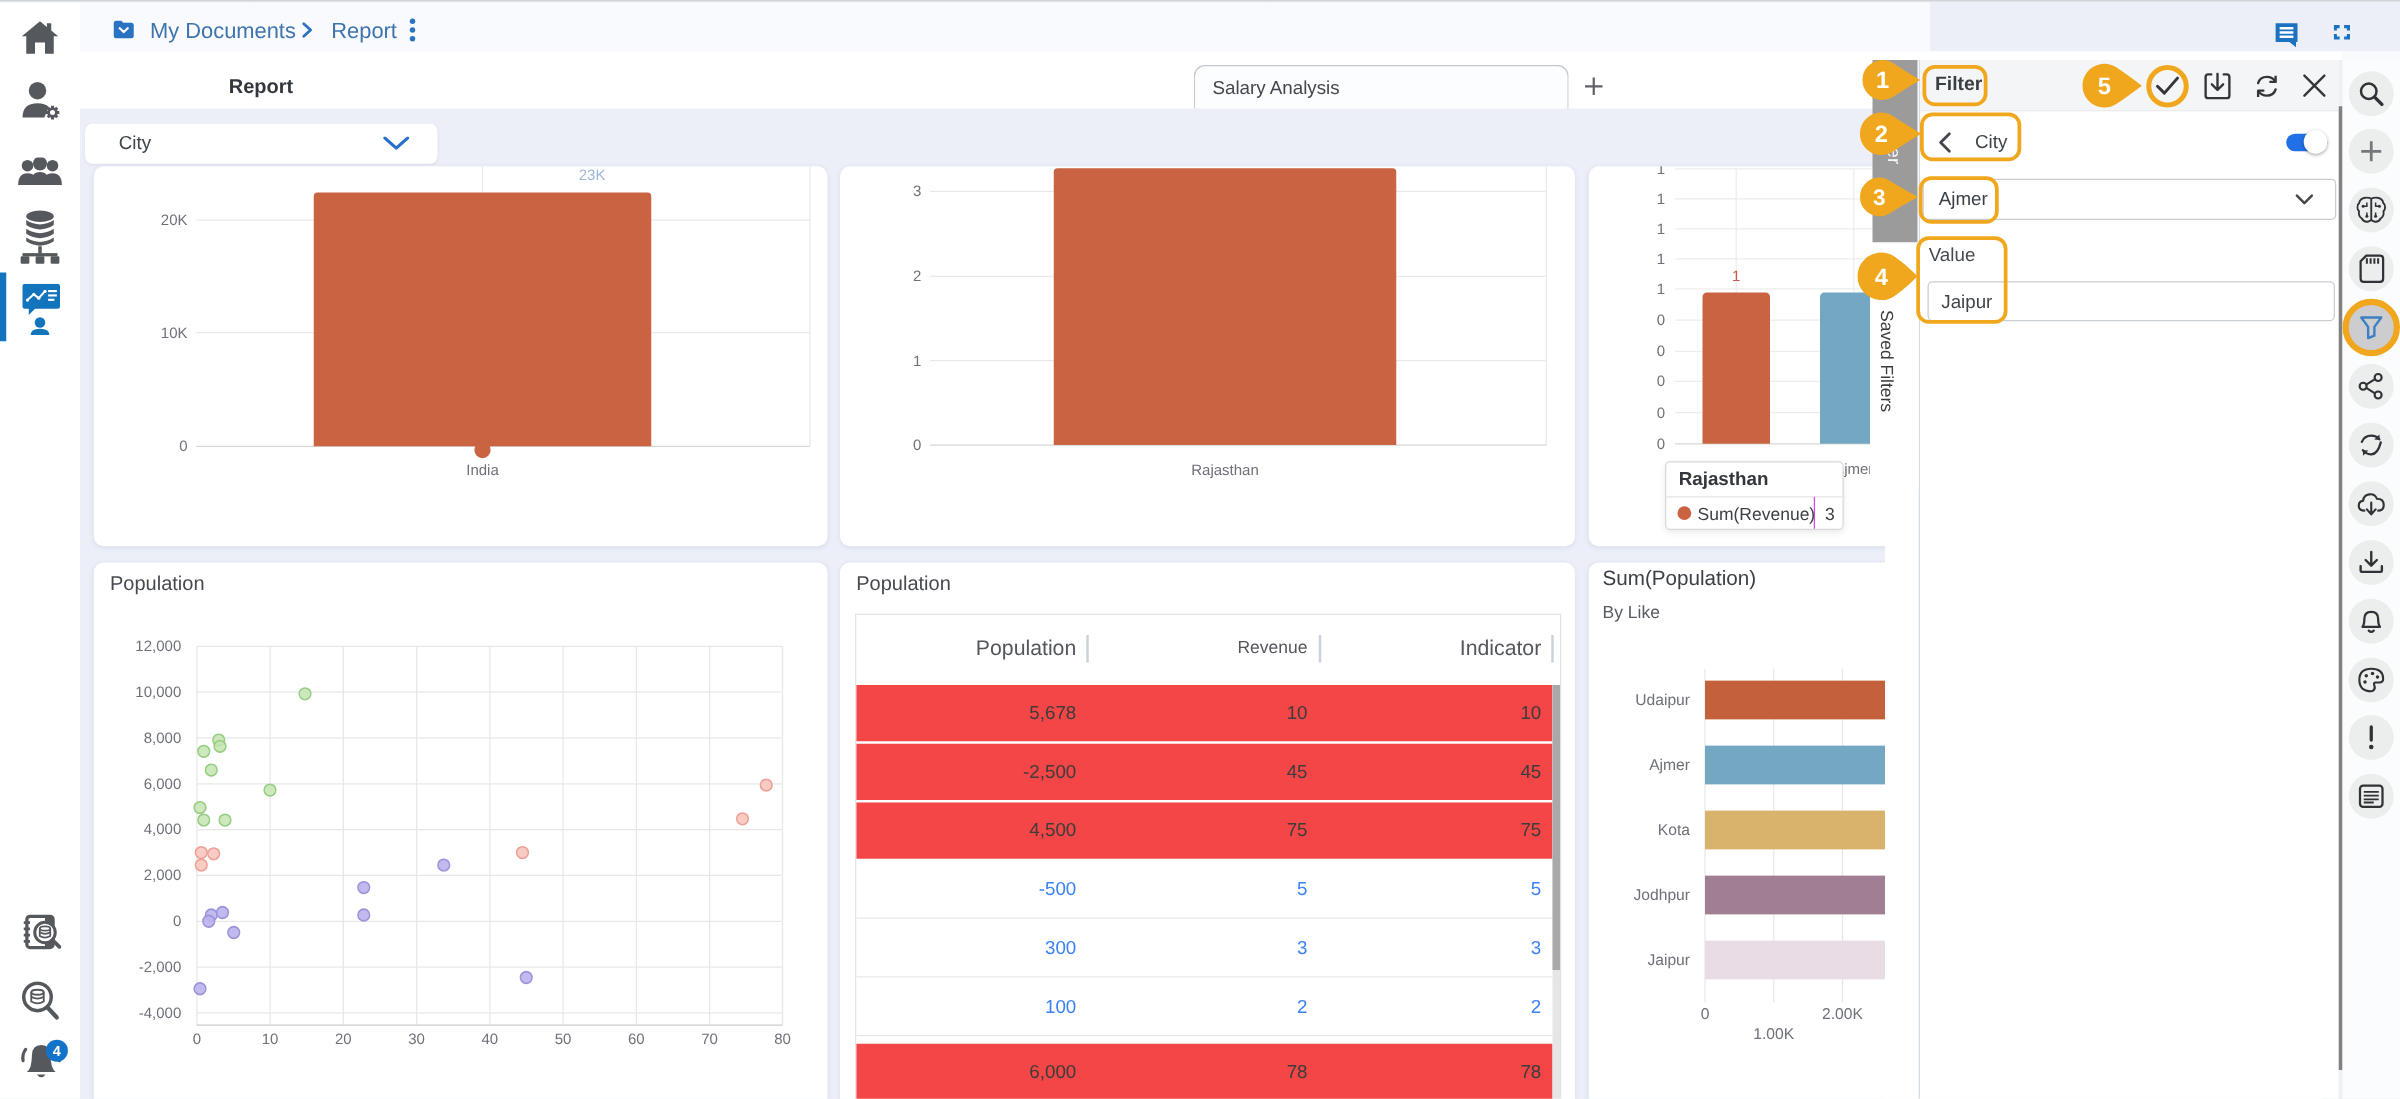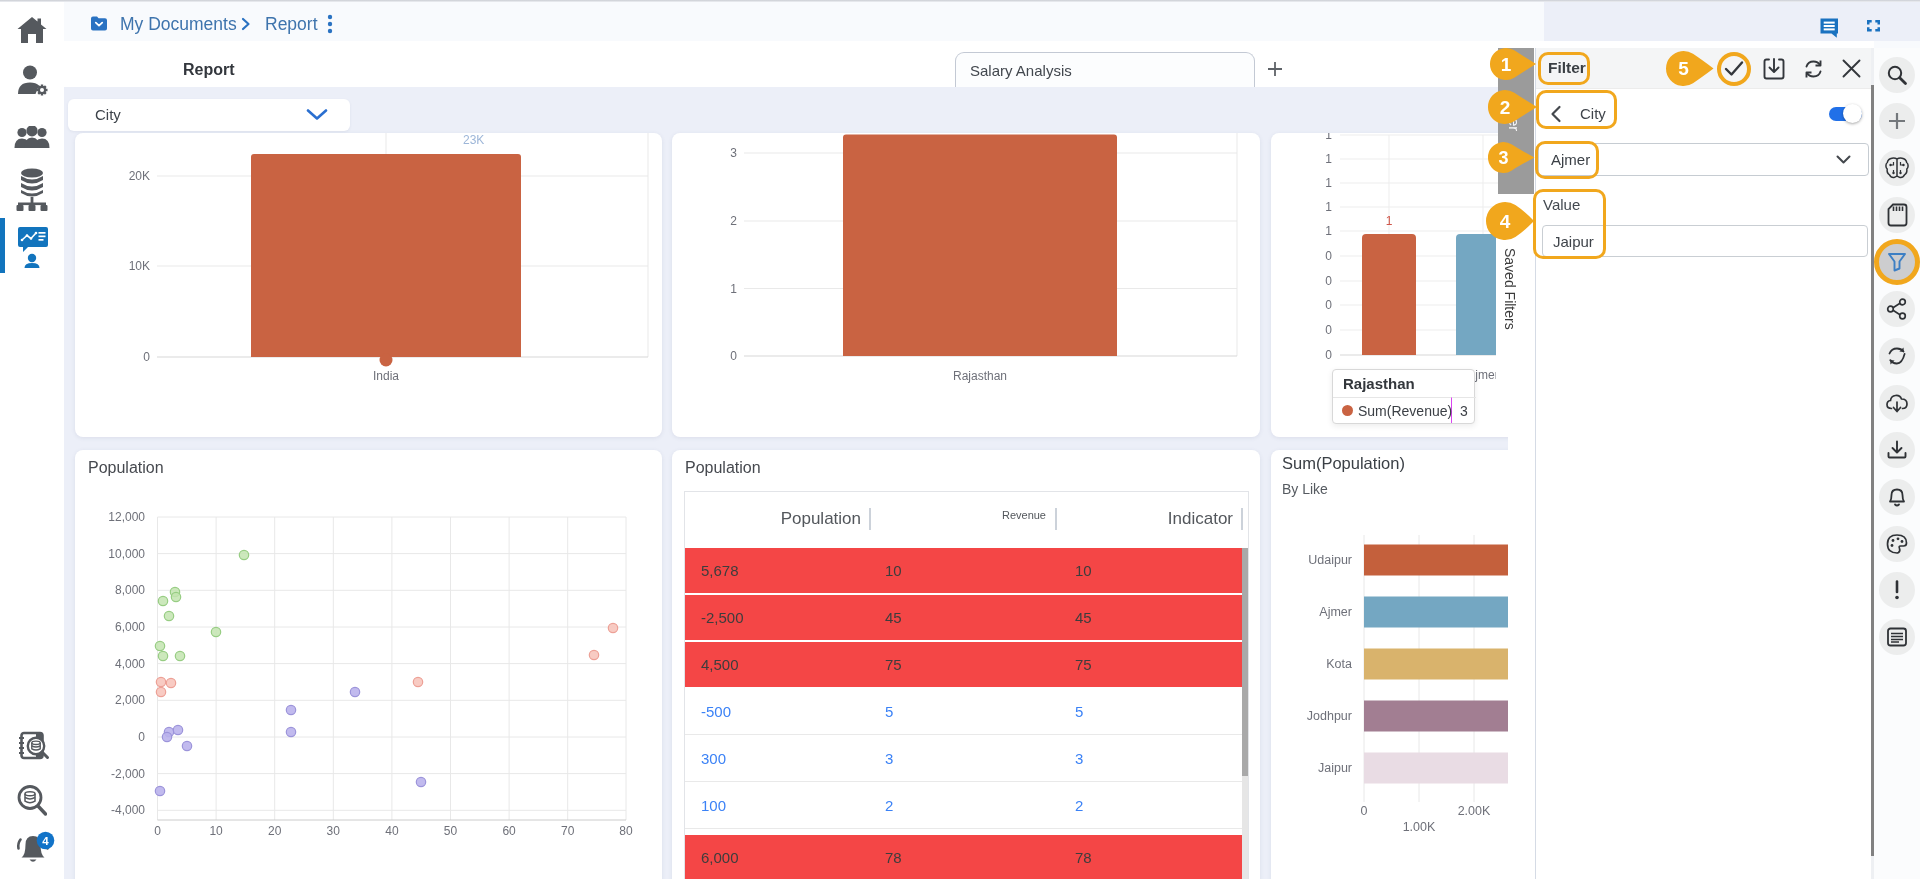--- a/index.html
+++ b/index.html
@@ -24,21 +24,21 @@
   #panel { left:1535px; top:48px; width:336px; height:831px; background:#fff; border-left:1px solid #d5dbe5; z-index:10; }
   #phead { left:1536px; top:48px; width:335px; height:41px; background:#f4f5f6; border-bottom:1px solid #ececec; z-index:11; }
   #graytab { left:1498px; top:48px; width:36px; height:146px; background:#9b9b9b; z-index:12; }
   #sftab { left:1496px; top:194px; width:39px; height:198px; background:#ffffff; z-index:12; }
   .vtext { position:absolute; transform:rotate(90deg); transform-origin:left top; white-space:nowrap; }
   .trow { position:absolute; left:0; width:557px; height:45px; }
   .trow.red { background:#f44646; }
   .trow.red span { color:#3d3d3d; }
   .trow.wht { border-bottom:1px solid #e9e9e9; height:46px; }
   .trow.wht span { color:#3b82f6; }
-  .trow span { position:absolute; top:14px; font-size:15px; }
+  .trow span { position:absolute; top:14px; font-size:15px; text-align:right; }
   .trow span:nth-child(1) { left:16px; width:160px; }
   .trow span:nth-child(2) { left:200px; width:161px; }
   .trow span:nth-child(3) { left:390px; width:158px; }
   
   #toolbar { left:1874px; top:48px; width:46px; height:831px; background:#fbfcfd; z-index:15; }
   .tbicon { position:absolute; left:5px; width:36px; height:36px; border-radius:50%; background:#eceded; display:flex; align-items:center; justify-content:center; }
   #scrollline { left:1871px; top:48px; width:3px; height:831px; background:#eef0f3; z-index:14; }
   #scrollthumb { left:1871px; top:85px; width:3px; height:771px; background:#818181; z-index:14; }
   
   .orect { position:absolute; border:3.5px solid #F1A71D; border-radius:10px; z-index:22; }
@@ -253,21 +253,21 @@
             <circle cx="85" cy="341" r="4.7"></circle>
             <circle cx="346" cy="332" r="4.7"></circle>
         </g>
       </svg>
     </div>
 
     <div class="card" style="left:608px;top:363px;width:588px;height:440px;">
       <div class="ctitle">Population</div>
       <div class="abs" style="left:12px;top:41px;width:565px;height:399px;border:1px solid #e2e4e8;background:#fff;overflow:hidden;">
         <div class="abs" style="left:16px;top:17px;width:160px;text-align:right;font-size:17px;color:#53575c;">Population</div>
-        <div class="abs" style="left:200px;top:17px;width:161px;text-align:right;font-size:11px;color:#53575c;">Revenue</div>
+        <div class="abs" style="left:200px;top:17px;width:161px;text-align:right;font-size:14px;color:#53575c;">Revenue</div>
         <div class="abs" style="left:390px;top:17px;width:158px;text-align:right;font-size:17px;color:#53575c;">Indicator</div>
         <div class="abs" style="left:184px;top:16px;width:2px;height:22px;background:#ccd2da;"></div>
         <div class="abs" style="left:370px;top:16px;width:2px;height:22px;background:#ccd2da;"></div>
         <div class="abs" style="left:556px;top:16px;width:2px;height:22px;background:#ccd2da;"></div>
         <div class="trow red" style="top:56px;">  
             <span>5,678</span>
             <span>10</span>
             <span>10</span>
           </div>
         <div class="trow red" style="top:103px;"> 

